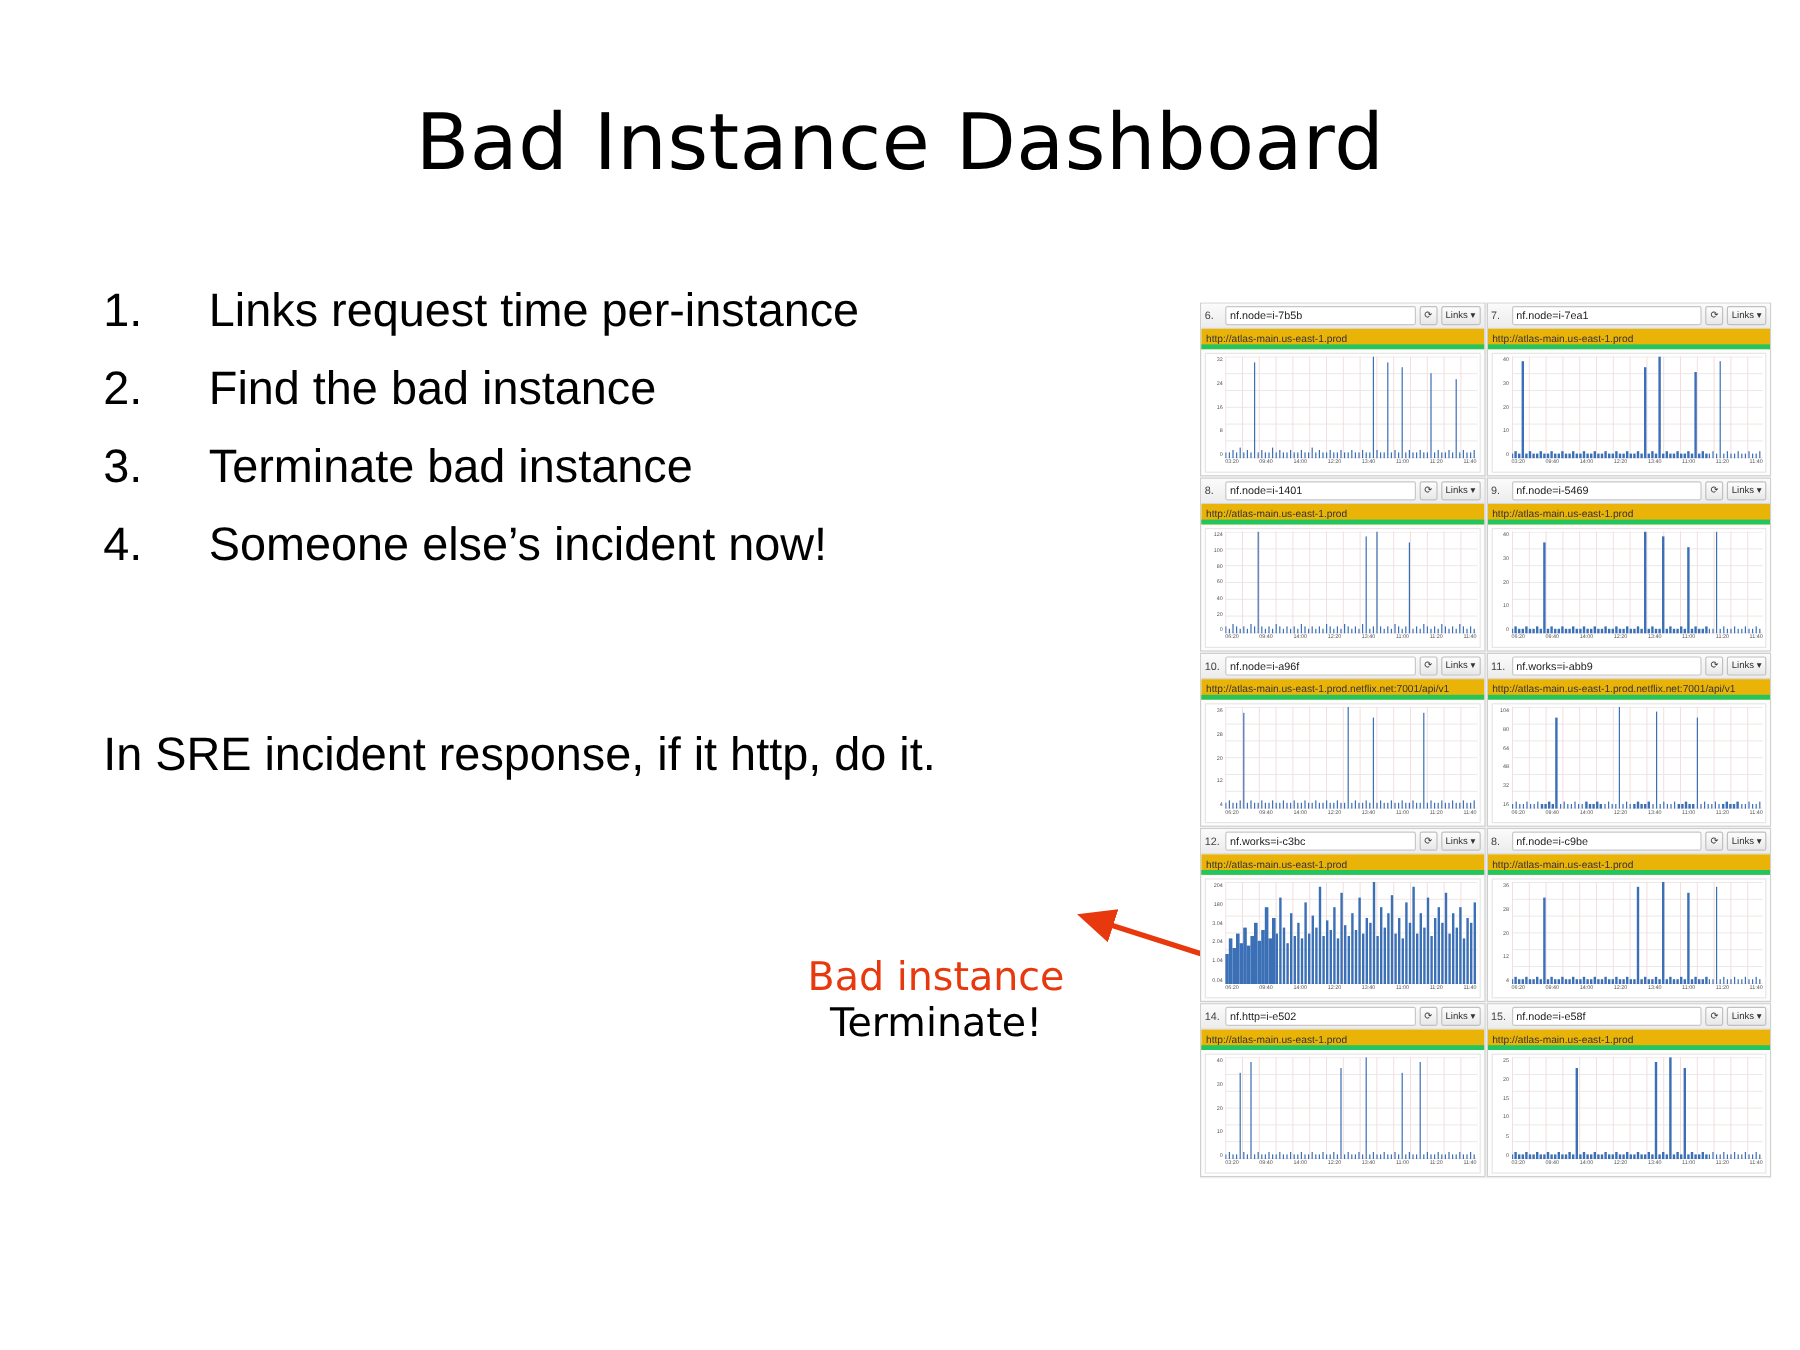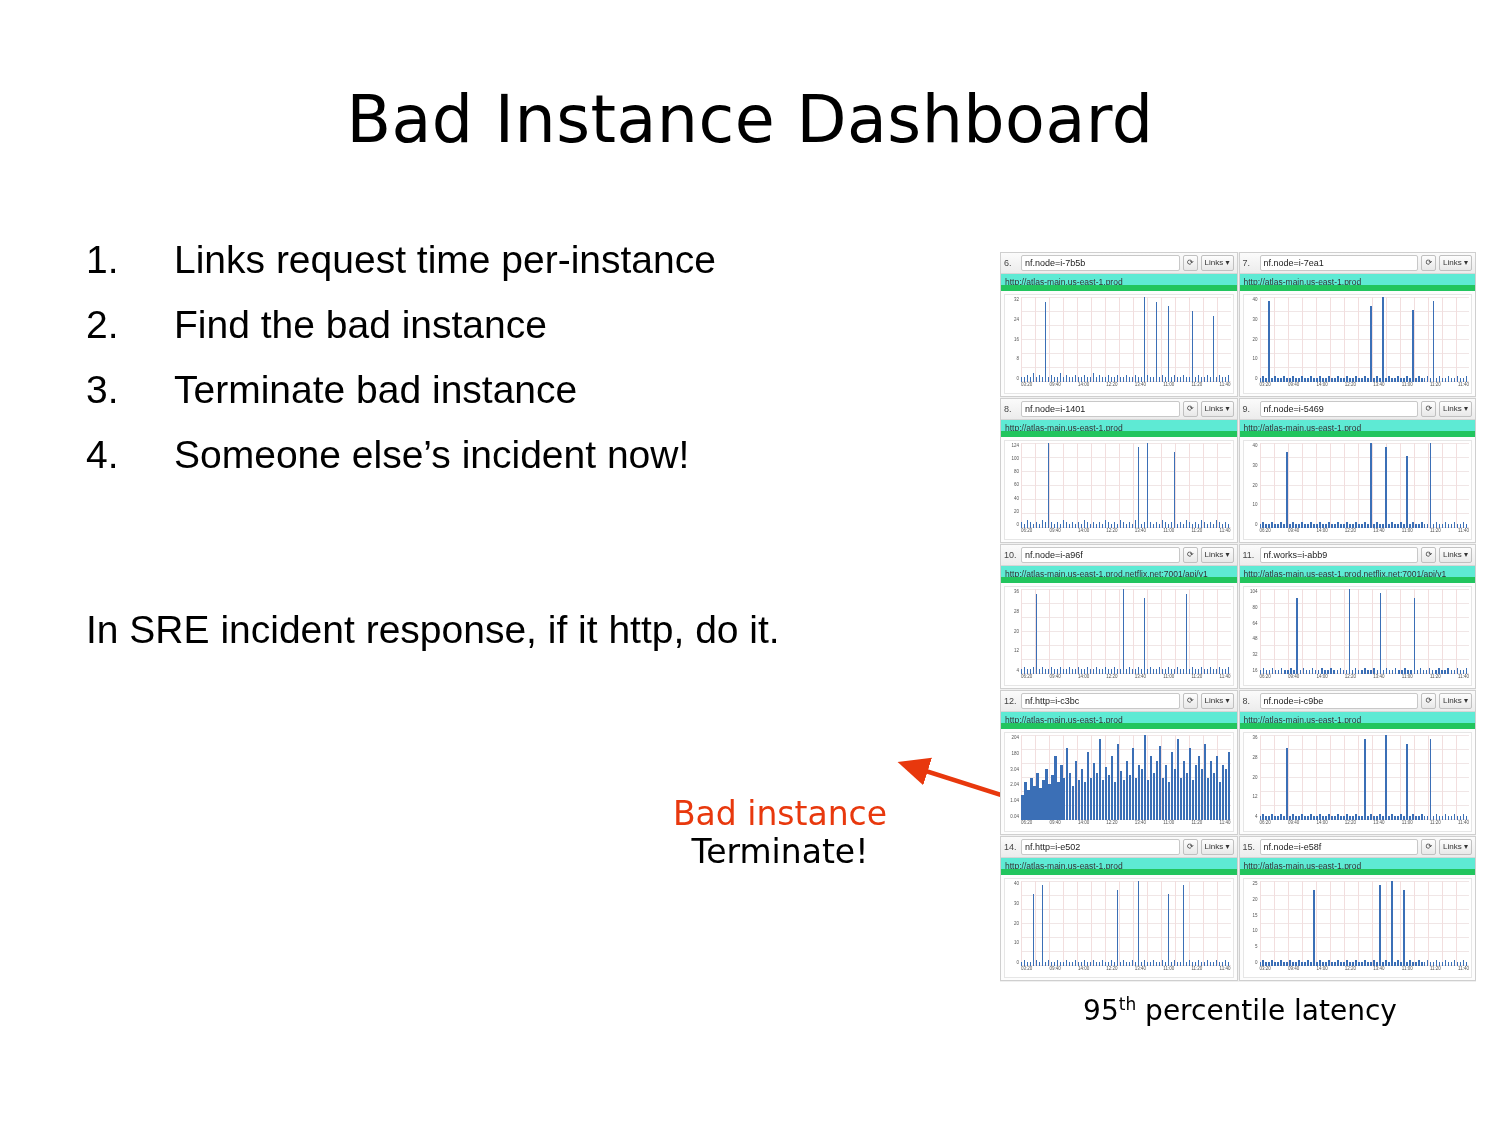--- a/index.html
+++ b/index.html
@@ -158,22 +158,22 @@
     border-radius: 2px;
     height: 14px;
     line-height: 13px;
     font-size: 8px;
     color: #333;
     padding: 0 3px;
     white-space: nowrap;
   }
   .p-url {
     height: 17px;
-    background: #5eead4;
-    border-bottom: 6px solid #22c55e;
+    background: #eab308;
+    border-bottom: 4px solid #22c55e;
     font-size: 8.5px;
     color: #333;
     line-height: 17px;
     padding: 0 4px;
     overflow: hidden;
     white-space: nowrap;
     box-sizing: border-box;
   }
   .p-plot {
     flex: 1;
@@ -270,21 +270,20 @@
   <svg class="arrow-svg" viewBox="0 0 220 110">
     <defs>
       <marker id="ah" markerWidth="7" markerHeight="7" refX="5.5" refY="3.2" orient="auto">
         <path d="M0,0 L7,3.2 L0,6.4 z" fill="#e8380d"></path>
       </marker>
     </defs>
     <line x1="215" y1="88" x2="14" y2="24" stroke="#e8380d" stroke-width="4.5" marker-end="url(#ah)"></line>
   </svg>
 
   <div class="caption">
-    <div><span>95</span><sup>th</sup><span> percentile latency</span></div>
   </div>
 
   <div class="dash" id="dash">
       <div class="panel">
         <div class="p-head">
           <span class="p-idx">6.</span>
           <span class="p-name">nf.node=i-7b5b</span>
           <span class="p-btn">⟳</span>
           <span class="p-btn">Links ▾</span>
         </div>
@@ -890,21 +889,21 @@
             <span>13:40</span>
             <span>11:00</span>
             <span>11:20</span>
             <span>11:40</span>
           </div>
         </div>
       </div>
       <div class="panel">
         <div class="p-head">
           <span class="p-idx">12.</span>
-          <span class="p-name">nf.http=i-c3bc</span>
+          <span class="p-name">nf.works=i-c3bc</span>
           <span class="p-btn">⟳</span>
           <span class="p-btn">Links ▾</span>
         </div>
         <div class="p-url">http://atlas-main.us-east-1.prod</div>
         <div class="p-plot">
           <div class="axis-labels">
             <span>204</span>
             <span>180</span>
             <span>3.04</span>
             <span>2.04</span>

